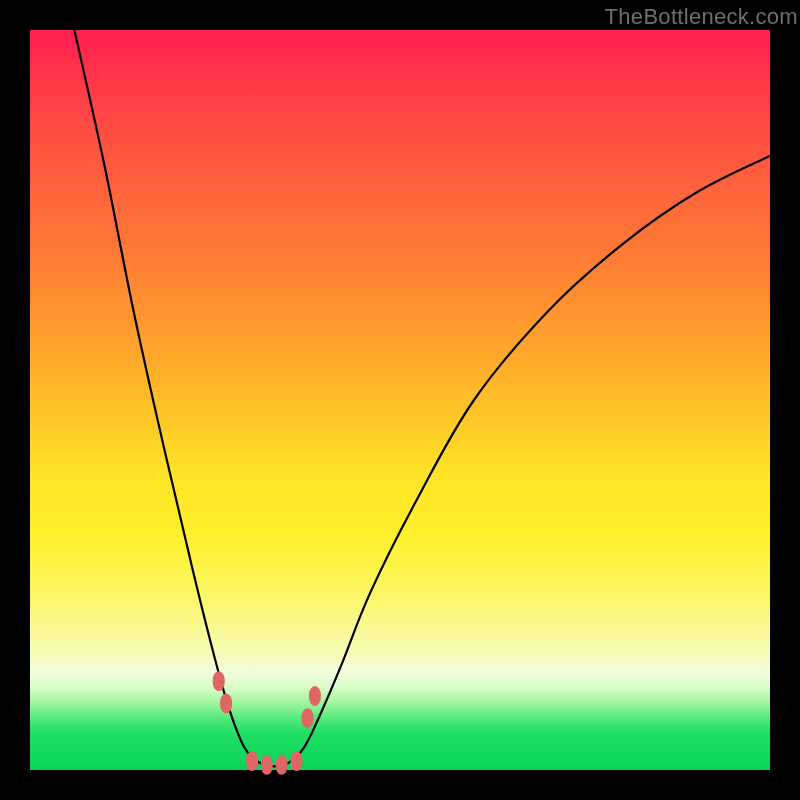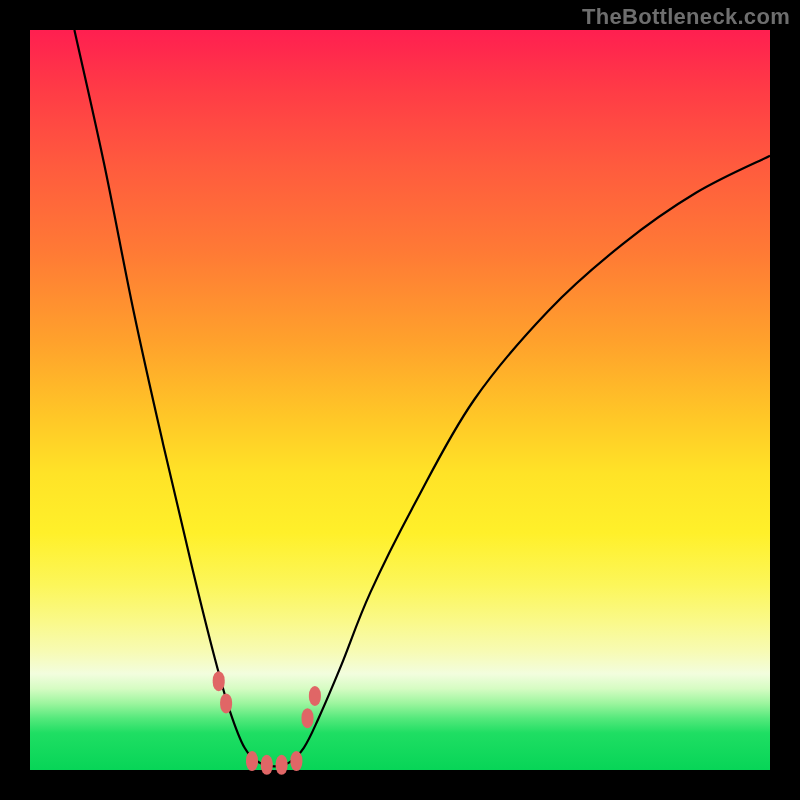--- a/index.html
+++ b/index.html
@@ -13,23 +13,23 @@
   }
   .frame {
     position: relative;
     width: 800px;
     height: 800px;
     background: #000;
   }
   .watermark {
     position: absolute;
     top: 4px;
-    right: 10px;
+    right: 2px;
     font-size: 22px;
-    font-weight: 700;
+    font-weight: 400;
     color: #6e6e6e;
     letter-spacing: 0.3px;
     z-index: 20;
   }
   .plot {
     position: absolute;
     left: 30px;
     top: 30px;
     width: 740px;
     height: 740px;

